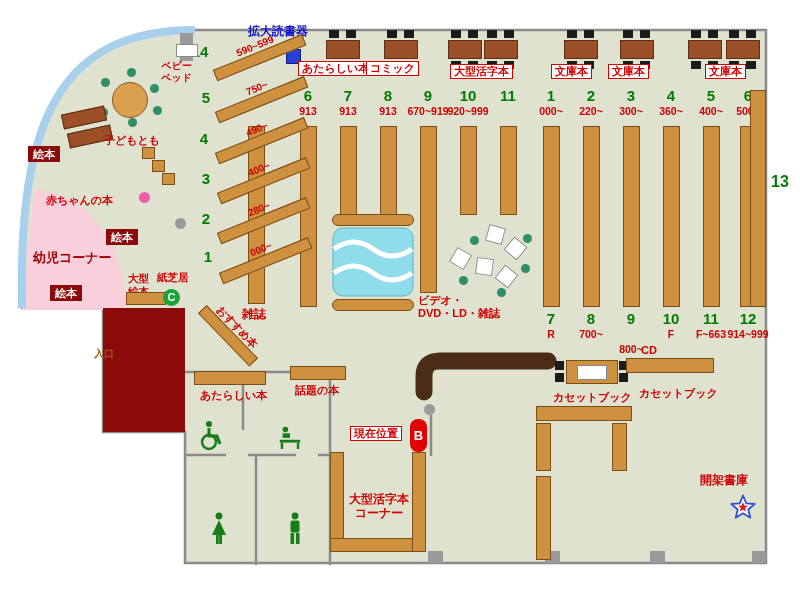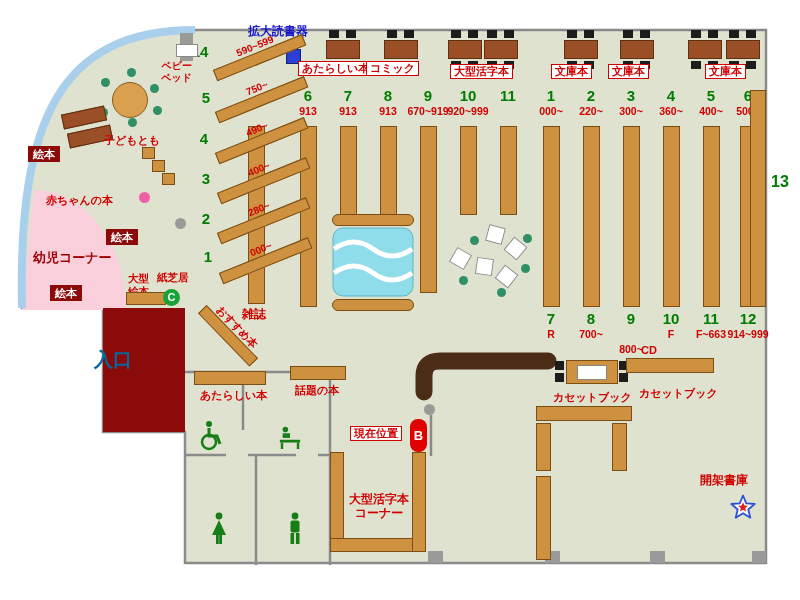--- a/index.html
+++ b/index.html
@@ -218,20 +218,22 @@
   <div class="seat" style="left:487px;top:226px;transform:rotate(15deg)"></div>
   <div class="seat" style="left:507px;top:240px;transform:rotate(40deg)"></div>
   <div class="seat" style="left:452px;top:250px;transform:rotate(30deg)"></div>
   <div class="seat" style="left:476px;top:258px;transform:rotate(8deg)"></div>
   <div class="seat" style="left:498px;top:268px;transform:rotate(38deg)"></div>
   <div class="dot" style="left:470px;top:236px;width:9px;height:9px;background:#2f8f66"></div>
   <div class="dot" style="left:523px;top:234px;width:9px;height:9px;background:#2f8f66"></div>
   <div class="dot" style="left:459px;top:276px;width:9px;height:9px;background:#2f8f66"></div>
   <div class="dot" style="left:497px;top:288px;width:9px;height:9px;background:#2f8f66"></div>
   <div class="dot" style="left:521px;top:264px;width:9px;height:9px;background:#2f8f66"></div>
+  <div class="rlab" style="left:418px;top:294px">ビデオ・
+DVD・LD・雑誌</div>
 
   <div class="dot" style="left:112px;top:82px;width:34px;height:34px;background:#d9a050;border:1px solid #8a5a20"></div>
   <div class="dot" style="left:101px;top:78px;width:9px;height:9px;background:#2f8f66"></div>
   <div class="dot" style="left:127px;top:68px;width:9px;height:9px;background:#2f8f66"></div>
   <div class="dot" style="left:150px;top:84px;width:9px;height:9px;background:#2f8f66"></div>
   <div class="dot" style="left:153px;top:106px;width:9px;height:9px;background:#2f8f66"></div>
   <div class="dot" style="left:128px;top:118px;width:9px;height:9px;background:#2f8f66"></div>
   <div class="dot" style="left:99px;top:108px;width:9px;height:9px;background:#2f8f66"></div>
   <div class="tbl" style="left:62px;top:110px;width:44px;height:15px;transform:rotate(-12deg)"></div>
   <div class="tbl" style="left:68px;top:129px;width:44px;height:15px;transform:rotate(-12deg)"></div>
@@ -248,21 +250,21 @@
   <div class="abs" style="left:33px;top:249px;color:#a00000;font-size:13px;font-weight:bold;">幼児コーナー</div>
   <div class="ehon" style="left:28px;top:146px">絵本</div>
   <div class="ehon" style="left:106px;top:229px">絵本</div>
   <div class="ehon" style="left:50px;top:285px">絵本</div>
   <div class="rlab" style="left:128px;top:272px;font-size:10.5px">大型
 絵本</div>
   <div class="rlab" style="left:157px;top:271px;font-size:10.5px">紙芝居</div>
   <div class="bar" style="left:126px;top:292px;width:40px;height:13px"></div>
   <div class="abs greenicon dot" style="left:163px;top:289px;width:17px;height:17px;background:#18a337;color:#fff;font-size:11px;font-weight:bold;text-align:center;line-height:17px">C</div>
 
-  <div class="abs" style="left:94px;top:347px;color:#0369a1;font-size:19px;font-weight:bold;">入口</div>
+  <div class="abs" style="left:94px;top:347px;color:#a16207;font-size:10px;font-weight:bold;">入口</div>
 
   <div class="bar" style="left:194px;top:371px;width:72px;height:14px"></div>
   <div class="rlab" style="left:200px;top:389px">あたらしい本</div>
   <div class="bar" style="left:290px;top:366px;width:56px;height:14px"></div>
   <div class="rlab" style="left:295px;top:384px">話題の本</div>
 
   <div class="box-label" style="left:350px;top:426px">現在位置</div>
   <div class="marker" style="left:410px;top:419px;width:17px;height:33px;line-height:33px">B</div>
   <div class="dot" style="left:424px;top:404px;width:11px;height:11px;background:#9a9a9a"></div>
 

